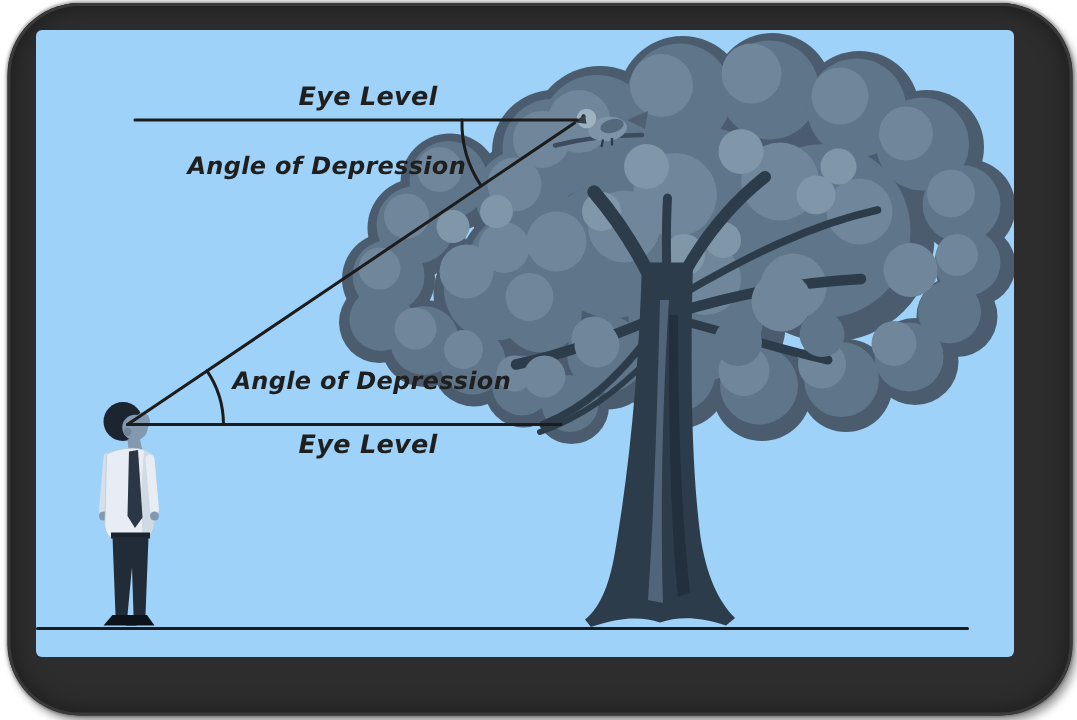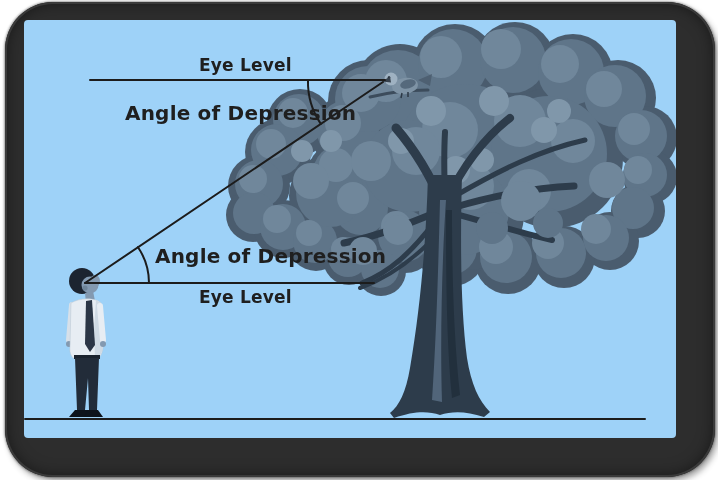--- a/index.html
+++ b/index.html
@@ -1,26 +1,26 @@
 <!DOCTYPE html>
 <html><head>
 <meta charset="utf-8">
 <style>
   html,body{margin:0;padding:0;background:#ffffff;}
   .stage{position:relative;width:718px;height:480px;background:#ffffff;overflow:hidden;
-         font-family:"DejaVu Sans","Liberation Sans",sans-serif;}
+         font-family:"DejaVu Sans","Liberation Sans",sans-serif;font-style:italic;}
   .device-frame{position:absolute;left:5px;top:2px;width:710px;height:475px;border-radius:48px;
          background:#2d2d2d;
          box-shadow:inset 0 0 0 2px #3a3a3a, inset 0 0 16px rgba(0,0,0,.55), 3px 4px 6px rgba(40,40,40,.45), 0 0 2px 1px rgba(90,90,90,.5);}
   .screen{position:absolute;left:24px;top:20px;width:652px;height:418px;background:#9ed2f8;
          border-radius:4px;overflow:hidden;}
   .scene-svg{position:absolute;left:0;top:0;display:block;}
   .lbl{position:absolute;color:#1f1f1f;font-weight:700;white-space:nowrap;letter-spacing:.2px;}
   .lbl-eye{font-size:17px;}
-  .lbl-angle{font-size:20px;text-align:right;}
+  .lbl-angle{font-size:16px;text-align:right;}
   #lbl-eye-top{left:199px;top:55px;}
   #lbl-depression{left:125px;top:101px;}
   #lbl-elevation{left:155px;top:244px;}
   #lbl-eye-bottom{left:199px;top:287px;}
 </style>
 </head>
 <body>
 
 <div class="stage">
   <div class="device-frame"></div>

